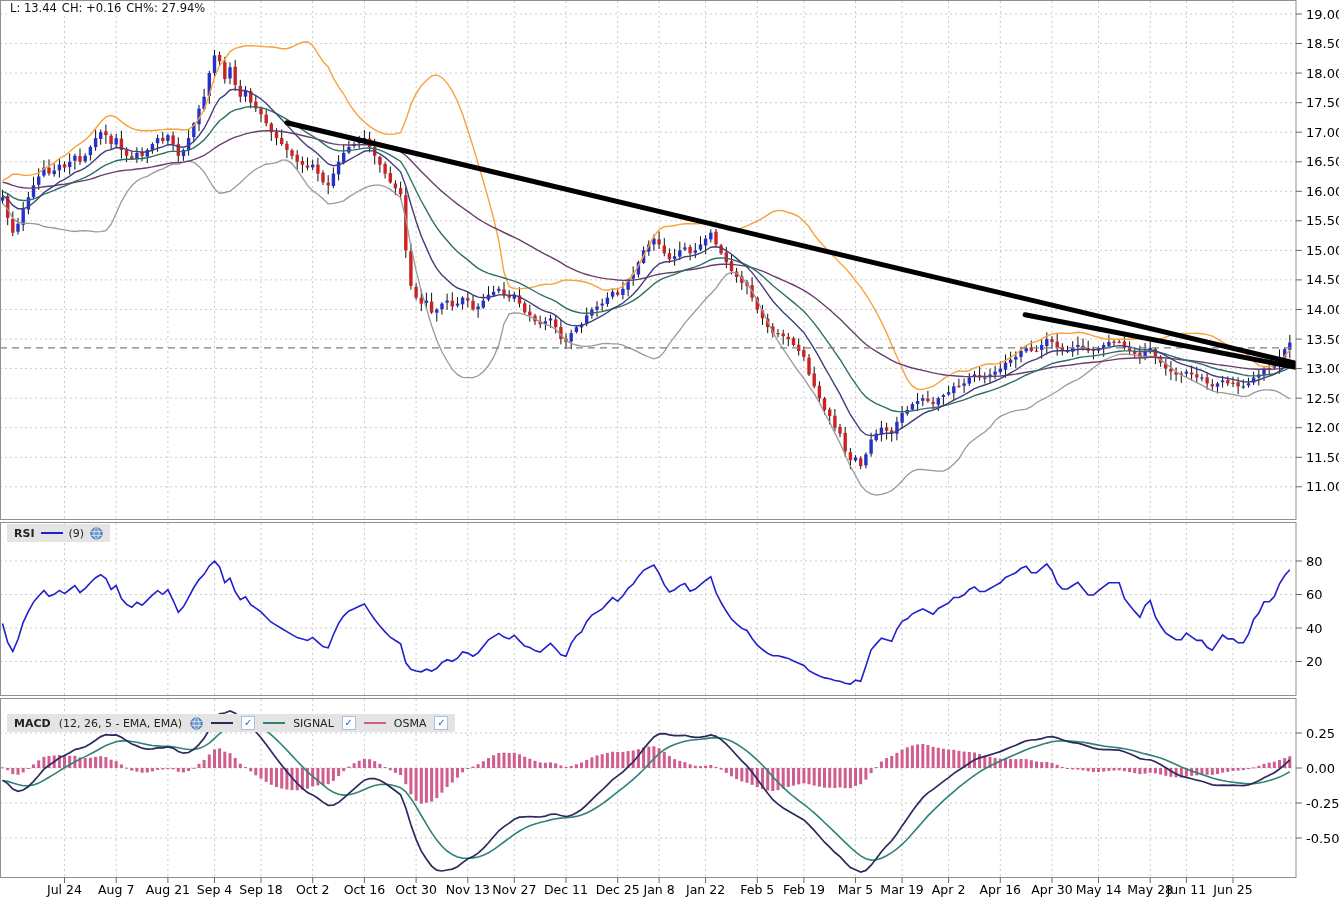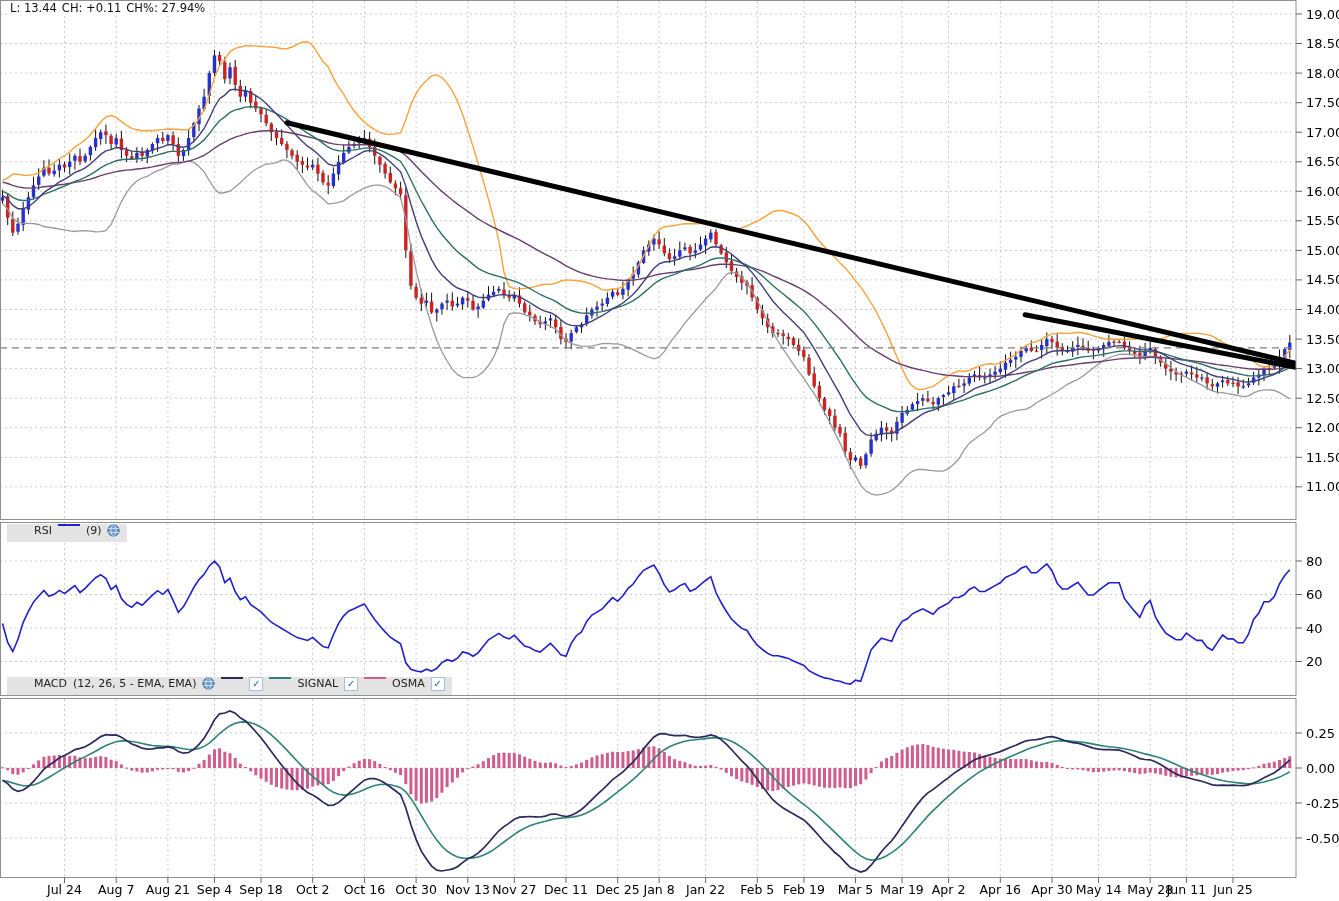--- a/index.html
+++ b/index.html
@@ -1,22 +1,22 @@
 <!DOCTYPE html>
 <html><head>
 <meta charset="utf-8">
 <style>
   html,body{margin:0;padding:0;background:#fff;}
   body{font-family:"DejaVu Sans","Liberation Sans",sans-serif;}
   .root{position:relative;width:1339px;height:901px;background:#fff;overflow:hidden;}
   svg text{font-family:"DejaVu Sans","Liberation Sans",sans-serif;fill:#000;}
-  .overlay{position:absolute;display:flex;align-items:flex-start;white-space:nowrap;}
+  .overlay{position:absolute;display:flex;align-items:center;white-space:nowrap;}
   .quote{left:7px;top:1px;background:#fff;padding:0 3px;font-size:11.5px;color:#111;gap:5px;}
   .legend{background:#e4e4e4;height:18px;padding:0 7px;font-size:11px;color:#222;gap:6px;}
-  .legend .t{font-weight:normal;margin-left:20px;}
+  .legend .t{font-weight:bold;}
   .swatch{display:inline-block;width:22px;height:2px;vertical-align:middle;}
   .check{display:inline-block;width:12px;height:12px;background:#fff;border:1px solid #a9c0dd;
          color:#1a62c9;font-size:10px;line-height:11px;text-align:center;font-weight:bold;}
   .globe{display:inline-block;width:13px;height:13px;}
 </style>
 </head>
 <body>
 
 <div class="root">
 
@@ -1010,38 +1010,38 @@
         <text x="1150.2" y="894" font-size="12.5" text-anchor="middle">May 28</text>
         <line x1="1186.4" y1="877" x2="1186.4" y2="883" stroke="#666" stroke-width="1"></line>
         <text x="1186.4" y="894" font-size="12.5" text-anchor="middle">Jun 11</text>
         <line x1="1233.0" y1="877" x2="1233.0" y2="883" stroke="#666" stroke-width="1"></line>
         <text x="1233.0" y="894" font-size="12.5" text-anchor="middle">Jun 25</text>
       </g>
     </svg>
 
   <div class="overlay quote">
     <span>L: 13.44</span>
-    <span>CH: +0.11</span>
+    <span>CH: +0.16</span>
     <span>CH%: 27.94%</span>
   </div>
 
   <div class="overlay legend" style="left:7px;top:524px;">
     <span class="t">RSI</span>
     <span class="swatch" style="background: rgb(32, 32, 204);"></span>
     <span>(9)</span>
     <span class="globe">
       <svg viewBox="0 0 13 13" width="13" height="13">
           <circle cx="6.5" cy="6.5" r="5.6" fill="#6f9bd1" stroke="#2f5e8f"></circle>
           <ellipse cx="6.5" cy="6.5" rx="2.6" ry="5.6" fill="none" stroke="#d8e6f4" stroke-width="0.9"></ellipse>
           <path d="M1.2 4.4h10.6M1.2 8.6h10.6" stroke="#d8e6f4" stroke-width="0.9" fill="none"></path>
         </svg>
     </span>
   </div>
 
-  <div class="overlay legend" style="left:7px;top:677px;">
+  <div class="overlay legend" style="left:7px;top:714px;gap:8px;">
     <span class="t">MACD</span>
     <span>(12, 26, 5 - EMA, EMA)</span>
     <span class="globe">
       <svg viewBox="0 0 13 13" width="13" height="13">
           <circle cx="6.5" cy="6.5" r="5.6" fill="#6f9bd1" stroke="#2f5e8f"></circle>
           <ellipse cx="6.5" cy="6.5" rx="2.6" ry="5.6" fill="none" stroke="#d8e6f4" stroke-width="0.9"></ellipse>
           <path d="M1.2 4.4h10.6M1.2 8.6h10.6" stroke="#d8e6f4" stroke-width="0.9" fill="none"></path>
         </svg>
     </span>
     <span class="swatch" style="background: rgb(42, 42, 92);"></span>

